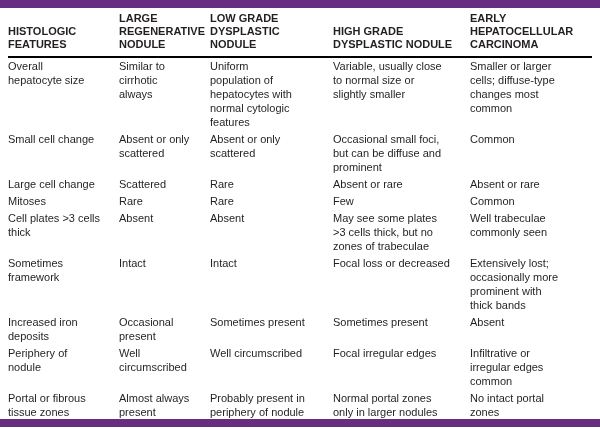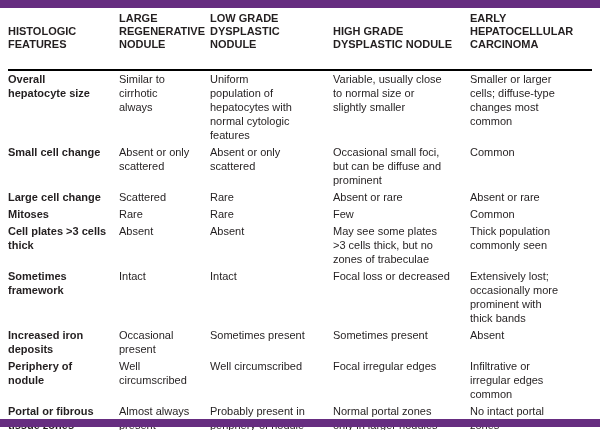--- a/index.html
+++ b/index.html
@@ -53,31 +53,31 @@
   col.c2 { width: 91px; }
   col.c3 { width: 123px; }
   col.c4 { width: 137px; }
   col.c5 { width: 122px; }
   th {
     text-align: left;
     vertical-align: bottom;
     font-weight: bold;
     font-size: 11px;
     line-height: 13px;
-    padding: 4px 2px 18px 0;
+    padding: 4px 2px 5px 0;
     border-bottom: 2px solid var(--rule);
     white-space: pre-line;
   }
   td {
     vertical-align: top;
     padding: 1px 8px 2px 0;
     white-space: pre-line;
   }
   td.feature {
-    font-weight: bold;
+    font-weight: normal;
     margin-top: 40px;
   }
 </style>
 </head>
 <body>
 
 <div class="page">
   <div class="accent-bar-top"></div>
 
   <div class="table-wrap">
@@ -152,21 +152,21 @@
           <td>Common</td>
         </tr>
         <tr>
           <td class="feature">Cell plates &gt;3 cells
 thick</td>
           <td>Absent</td>
           <td>Absent</td>
           <td>May see some plates
 &gt;3 cells thick, but no
 zones of trabeculae</td>
-          <td>Thick population
+          <td>Well trabeculae
 commonly seen</td>
         </tr>
         <tr>
           <td class="feature">Sometimes
 framework</td>
           <td>Intact</td>
           <td>Intact</td>
           <td>Focal loss or decreased</td>
           <td>Extensively lost;
 occasionally more

